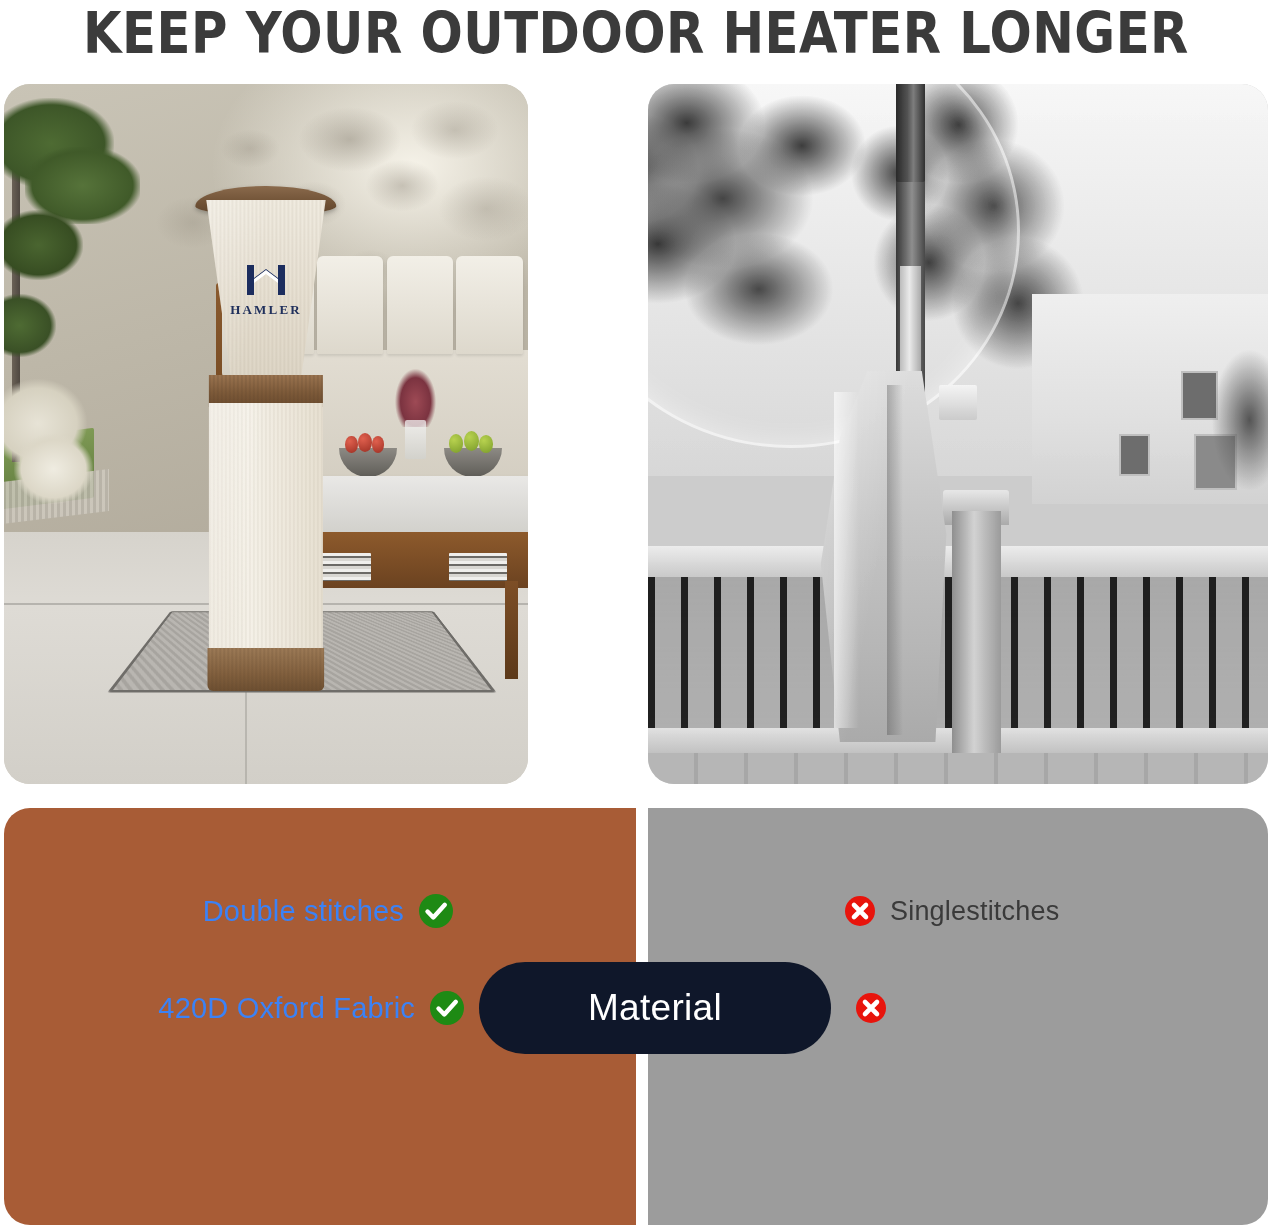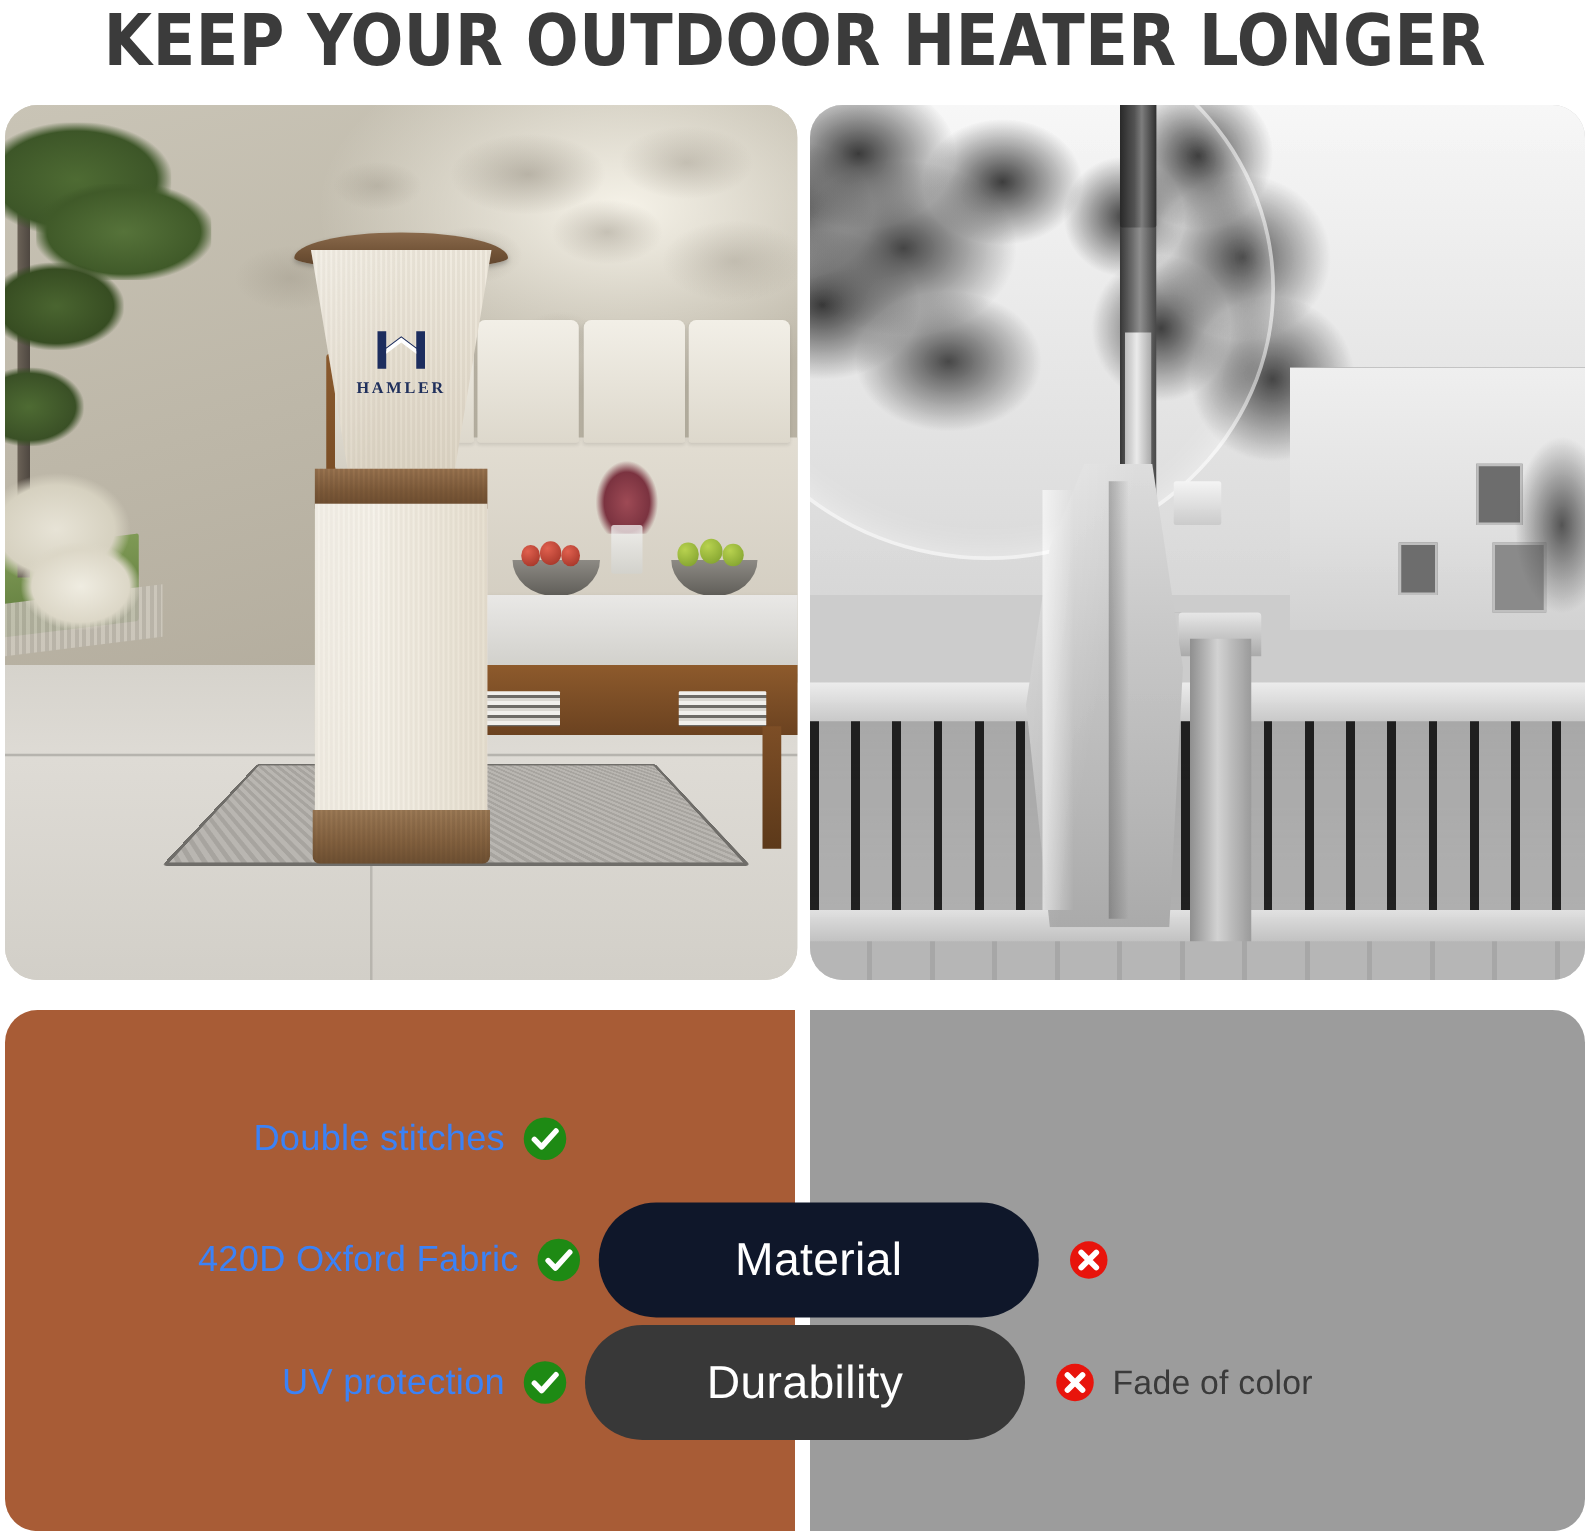--- a/index.html
+++ b/index.html
@@ -23,21 +23,21 @@
     transform: scaleX(0.97);
     white-space: nowrap;
   }
 
   
   .photos { position: absolute; left: 4px; top: 84px; width: 1264px; height: 700px; }
   .photo {
     position: absolute; top: 0; height: 700px;
     border-radius: 26px; overflow: hidden;
   }
-  .photo-left  { left: 0px;   width: 634px; }
+  .photo-left  { left: 0px;   width: 524px; }
   .photo-right { left: 644px; width: 620px; filter: grayscale(1) contrast(1.04); }
 
   
   .patio { position: absolute; inset: 0; background: #cfcabf; }
   .p-wall {
     position: absolute; left: 0; top: 0; width: 100%; height: 66%;
     background:
       radial-gradient(ellipse 55% 45% at 78% 18%, rgba(255,252,243,.85), rgba(255,252,243,0) 70%),
       linear-gradient(165deg, #c9c4b6 0%, #bdb7a8 48%, #b0a99a 100%);
   }
@@ -493,20 +493,29 @@
           <span class="left-label">Double stitches</span>
           <span class="mark mark-check">
             <svg viewBox="0 0 36 36" width="36" height="36">
               <circle cx="18" cy="18" r="17" fill="#1E8A14"></circle>
               <path d="M9.5 18.5 l5.8 6 L26.8 11.8" stroke="#ffffff" stroke-width="4.4" fill="none" stroke-linecap="round" stroke-linejoin="round"></path>
             </svg>
           </span>
         </div>
 
 
+        <div class="right-cell">
+          <span class="mark mark-x">
+            <svg viewBox="0 0 32 32" width="32" height="32">
+              <circle cx="16" cy="16" r="15" fill="#E8140C"></circle>
+              <path d="M10 10 L22 22 M22 10 L10 22" stroke="#ffffff" stroke-width="4.6" stroke-linecap="round"></path>
+            </svg>
+          </span>
+          <span class="right-label">Singlestitches</span>
+        </div>
       </div>
 
       <div class="row row-2">
         <div class="left-cell">
           <span class="left-label">420D Oxford Fabric</span>
           <span class="mark mark-check">
             <svg viewBox="0 0 36 36" width="36" height="36">
               <circle cx="18" cy="18" r="17" fill="#1E8A14"></circle>
               <path d="M9.5 18.5 l5.8 6 L26.8 11.8" stroke="#ffffff" stroke-width="4.4" fill="none" stroke-linecap="round" stroke-linejoin="round"></path>
             </svg>
@@ -520,42 +529,17 @@
         <div class="right-cell">
           <span class="mark mark-x">
             <svg viewBox="0 0 32 32" width="32" height="32">
               <circle cx="16" cy="16" r="15" fill="#E8140C"></circle>
               <path d="M10 10 L22 22 M22 10 L10 22" stroke="#ffffff" stroke-width="4.6" stroke-linecap="round"></path>
             </svg>
           </span>
         </div>
       </div>
 
-      <div class="row row-3">
-        <div class="left-cell">
-          <span class="left-label">UV protection</span>
-          <span class="mark mark-check">
-            <svg viewBox="0 0 36 36" width="36" height="36">
-              <circle cx="18" cy="18" r="17" fill="#1E8A14"></circle>
-              <path d="M9.5 18.5 l5.8 6 L26.8 11.8" stroke="#ffffff" stroke-width="4.4" fill="none" stroke-linecap="round" stroke-linejoin="round"></path>
-            </svg>
-          </span>
-        </div>
-
-        <div class="pill" style="background: rgb(56, 56, 56);">
-          <span>Durability</span>
-        </div>
-
-        <div class="right-cell">
-          <span class="mark mark-x">
-            <svg viewBox="0 0 32 32" width="32" height="32">
-              <circle cx="16" cy="16" r="15" fill="#E8140C"></circle>
-              <path d="M10 10 L22 22 M22 10 L10 22" stroke="#ffffff" stroke-width="4.6" stroke-linecap="round"></path>
-            </svg>
-          </span>
-          <span class="right-label">Fade of color</span>
-        </div>
-      </div>
 
     </div>
   </div>
 
 </div>
 
 </body></html>

